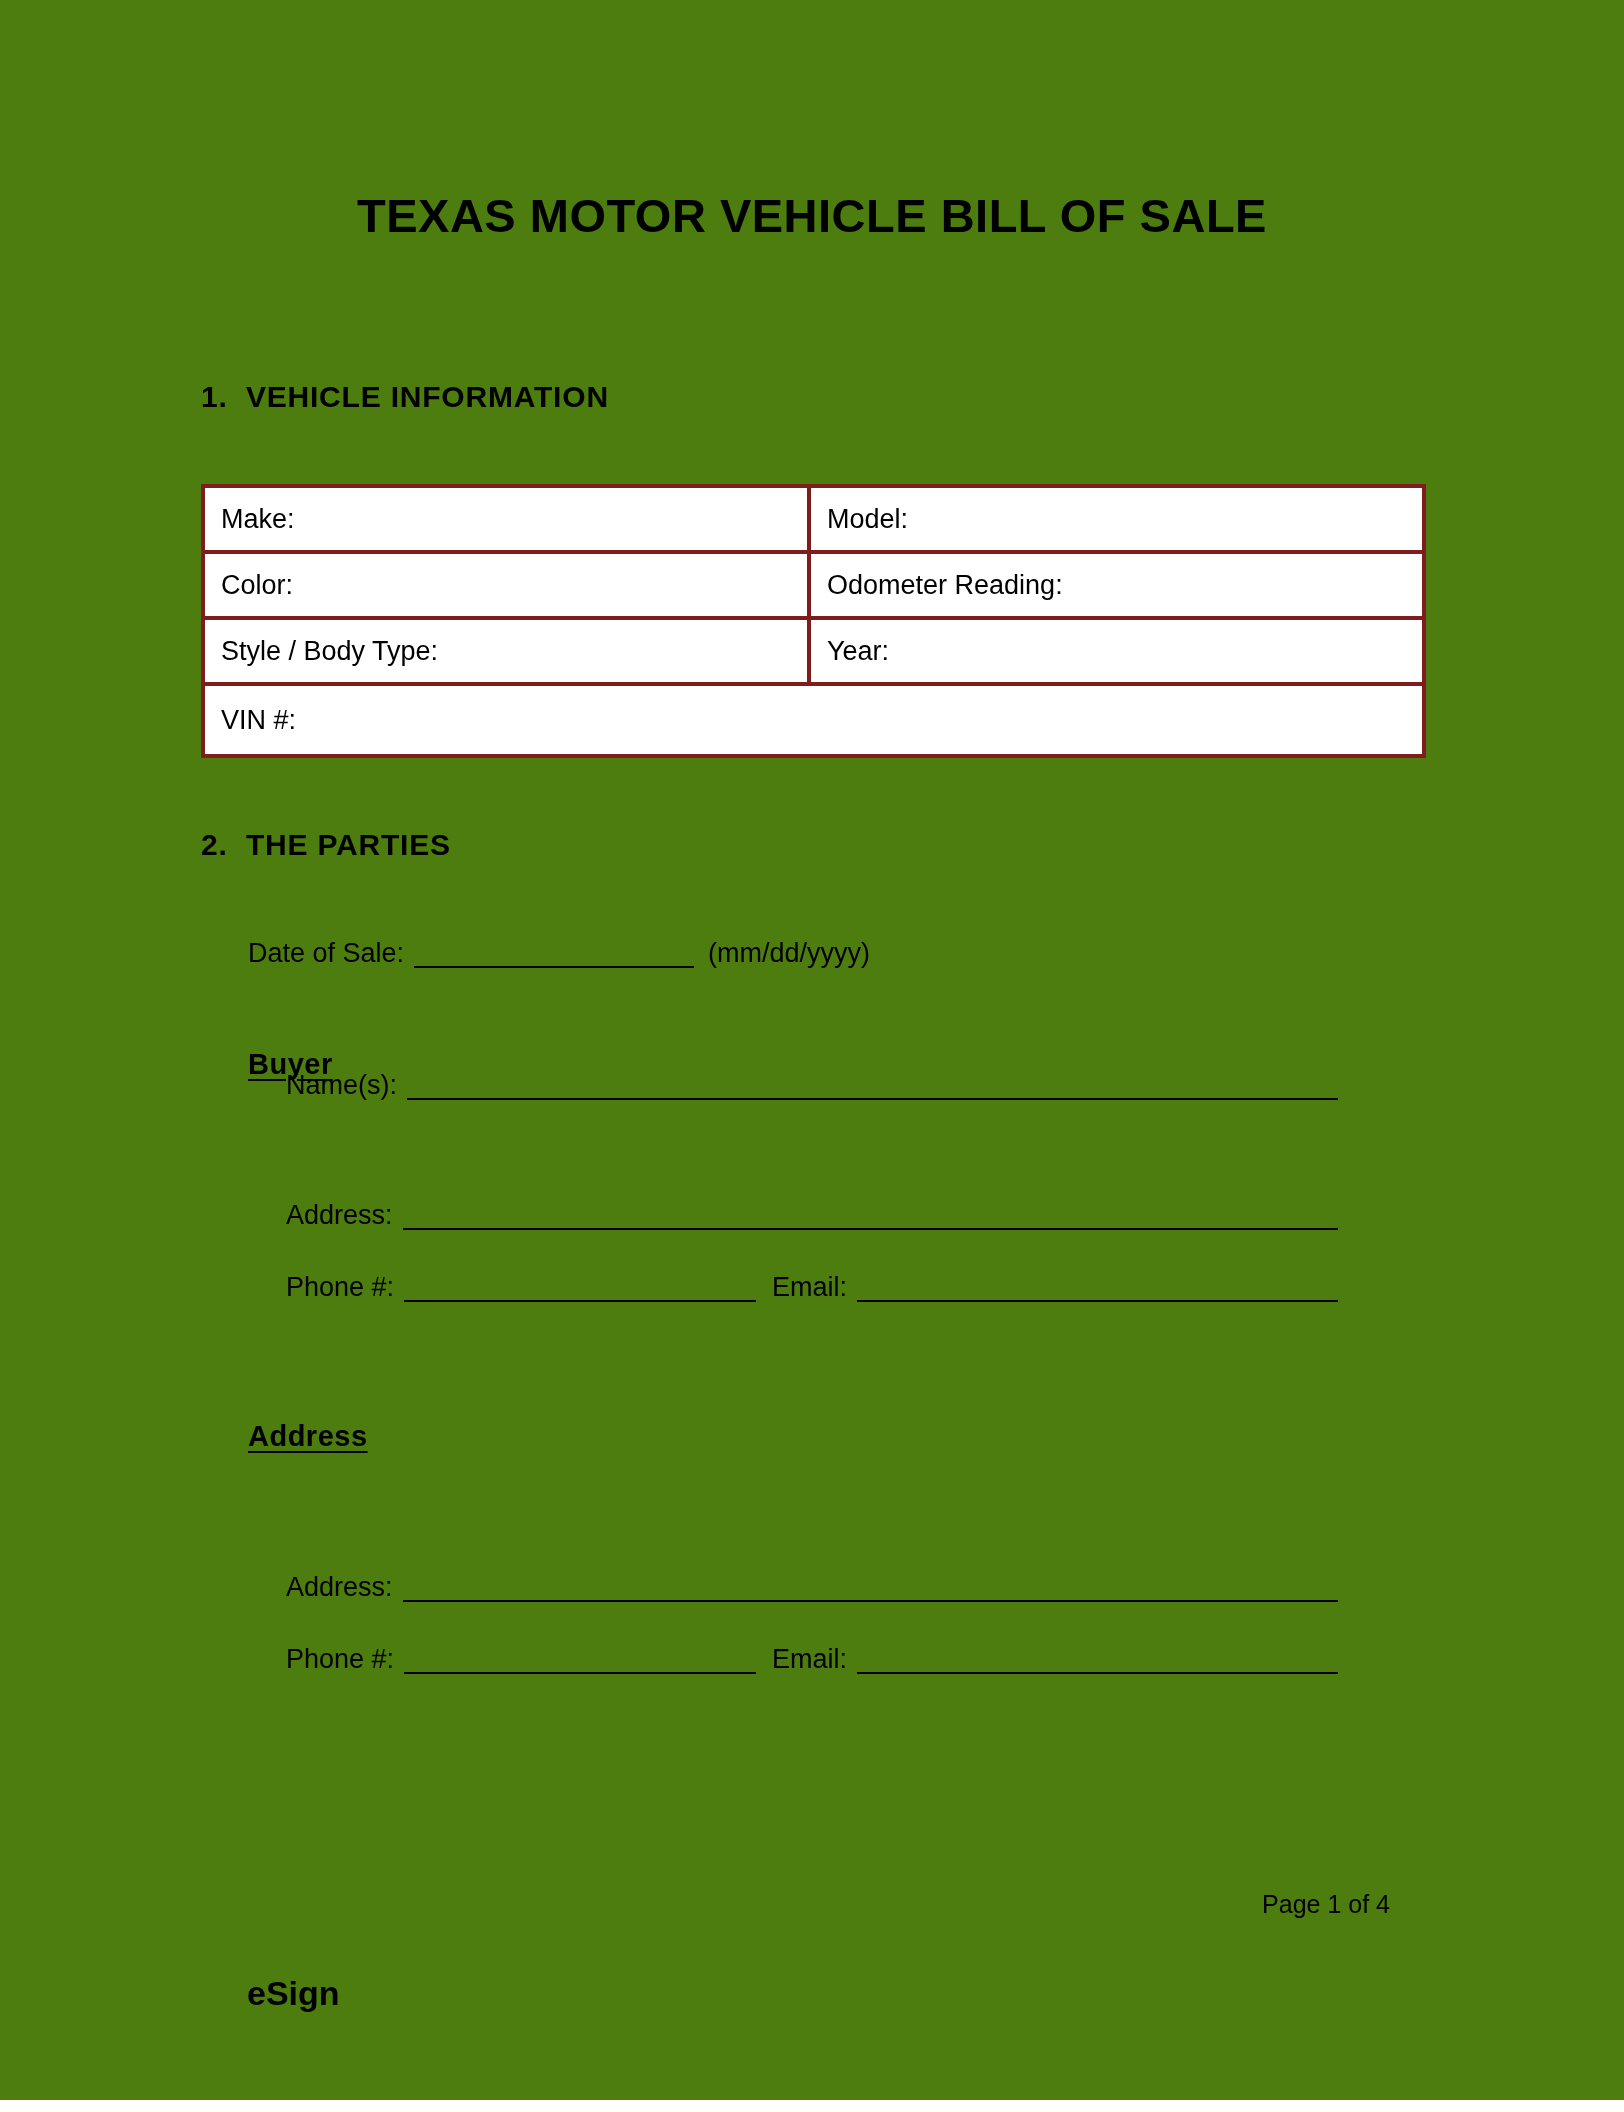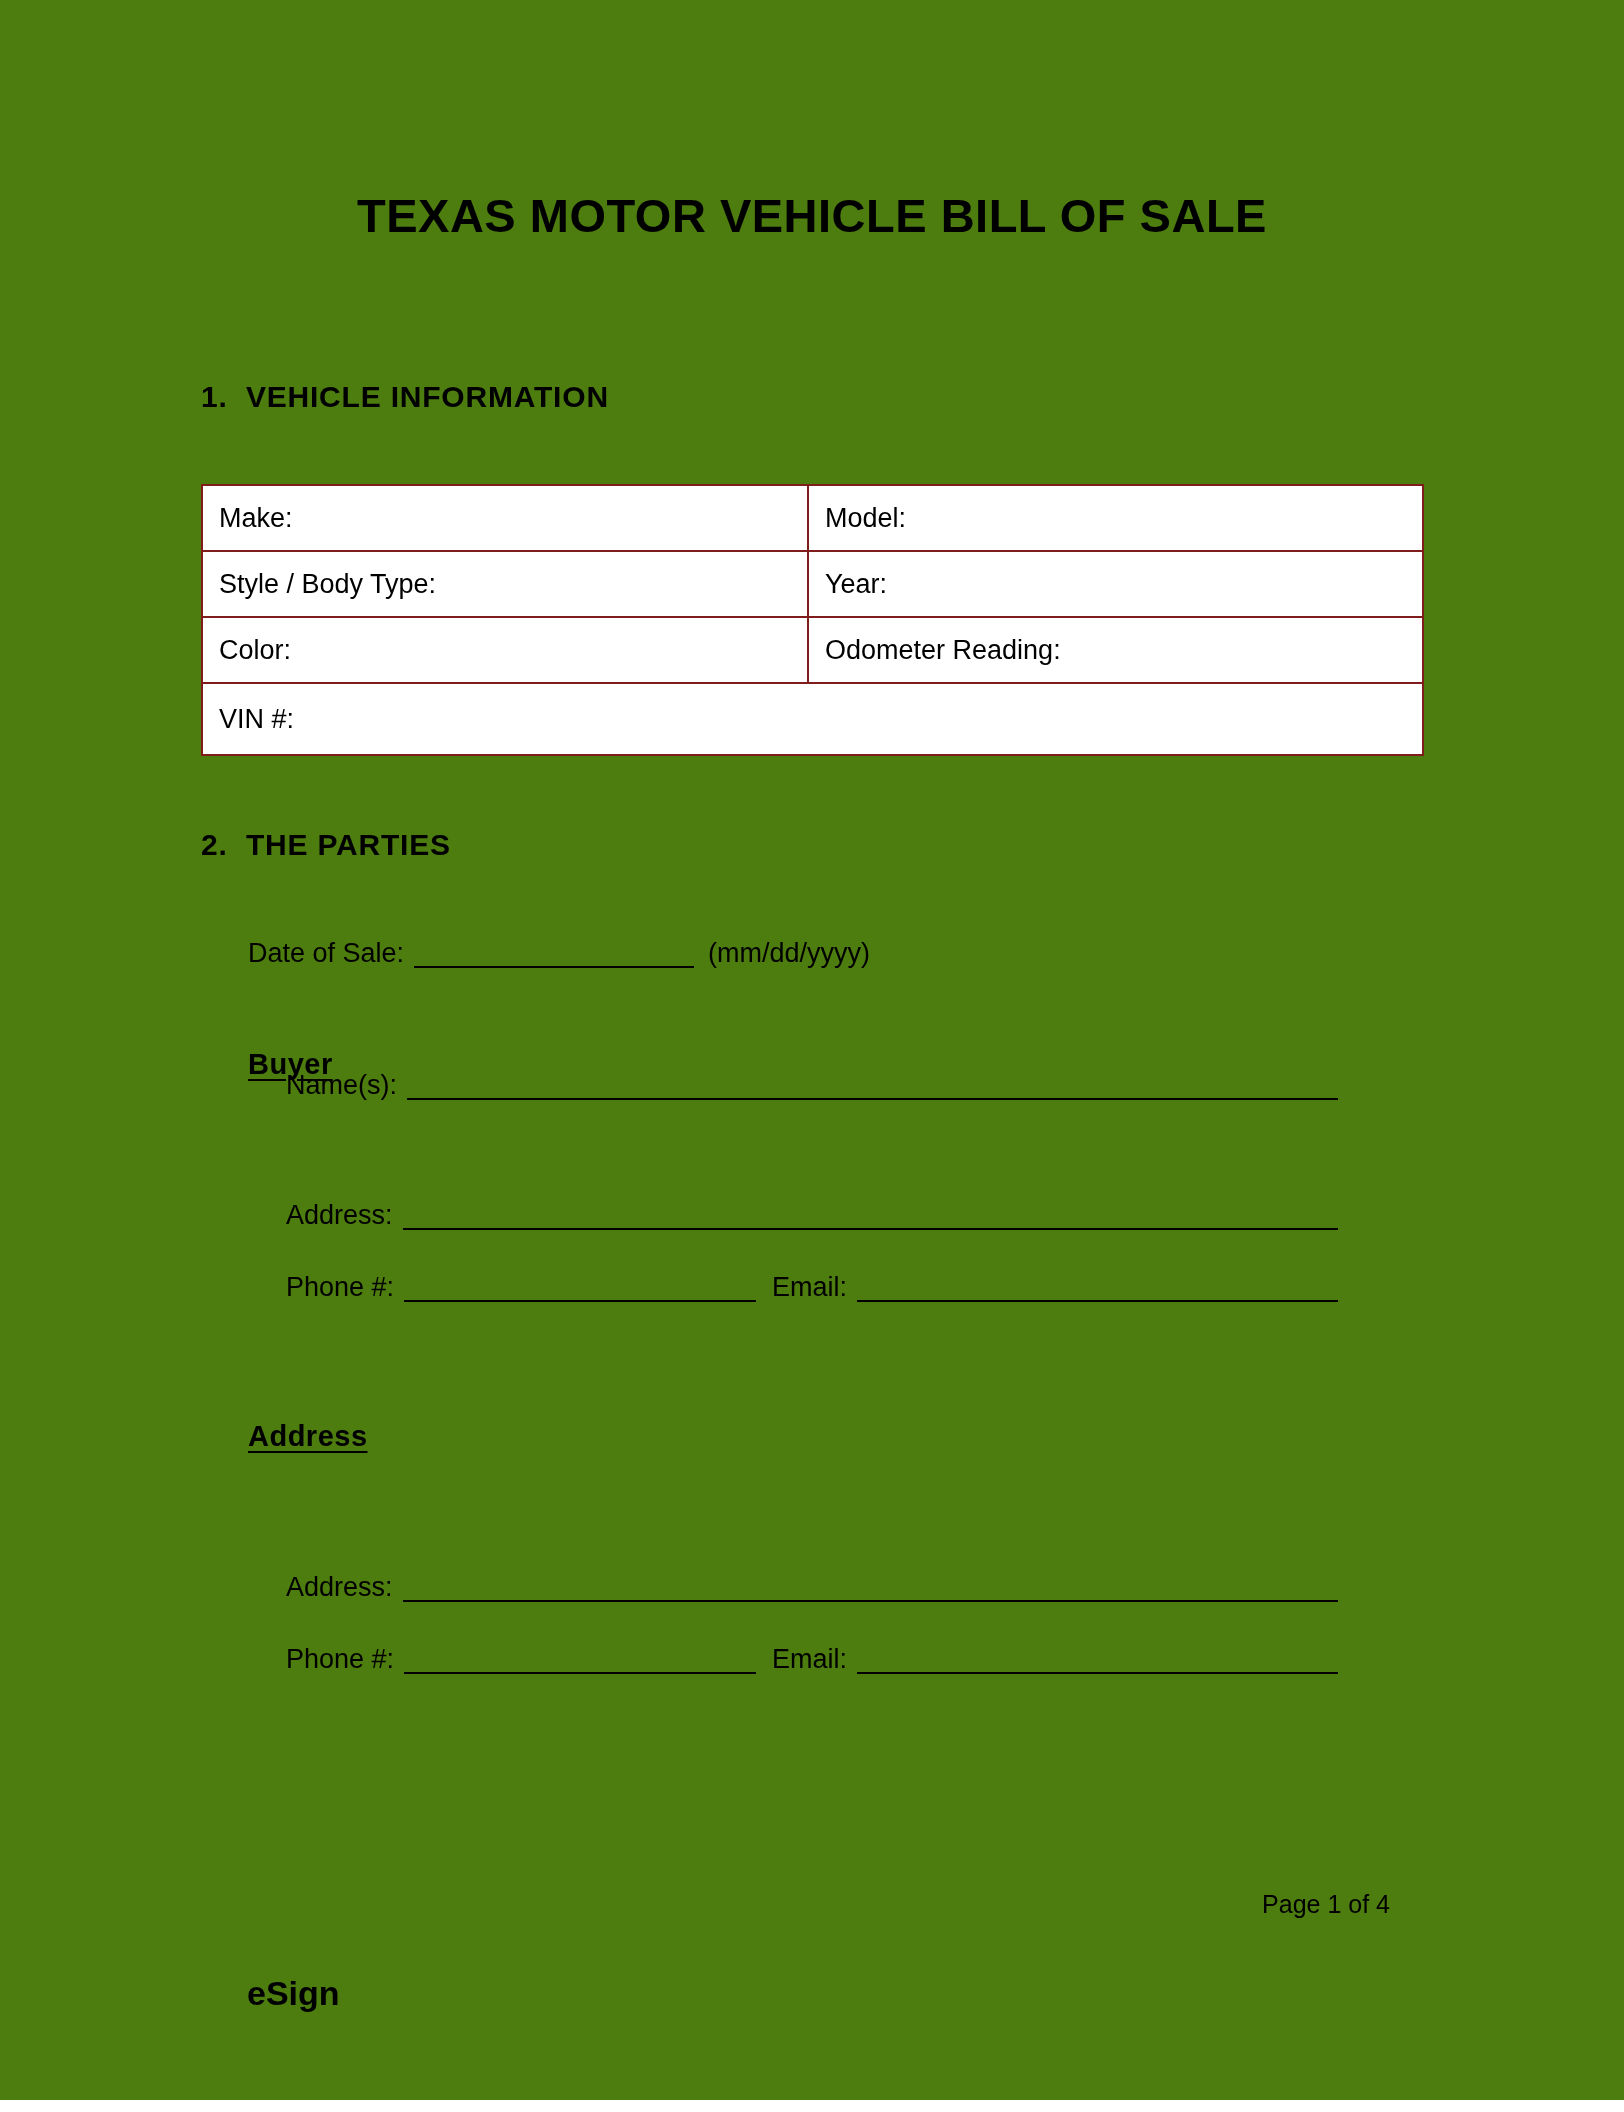--- a/index.html
+++ b/index.html
@@ -36,21 +36,21 @@
 
   table.vehicle-table {
     position: absolute;
     top: 484px;
     left: 201px;
     width: 1221px;
     border-collapse: collapse;
     table-layout: fixed;
   }
   table.vehicle-table td {
-    border: 2px solid #7f1d1d;
+    border: 4px solid #7f1d1d;
     font-size: 27px;
     padding: 0 16px;
     height: 66px;
     vertical-align: middle;
     background: #ffffff;
   }
   table.vehicle-table tr.vin-row td { height: 72px; }
   col.c1 { width: 606px; }
   col.c2 { width: 615px; }
 
@@ -127,32 +127,32 @@
         <tr>
       <td>
         <span>Make:</span>
       </td>
       <td>
         <span>Model:</span>
       </td>
     </tr>
     <tr>
       <td>
+        <span>Color:</span>
+      </td>
+      <td>
+        <span>Odometer Reading:</span>
+      </td>
+    </tr>
+    <tr>
+      <td>
         <span>Style / Body Type:</span>
       </td>
       <td>
         <span>Year:</span>
-      </td>
-    </tr>
-    <tr>
-      <td>
-        <span>Color:</span>
-      </td>
-      <td>
-        <span>Odometer Reading:</span>
       </td>
     </tr>
     <tr class="vin-row">
       <td colspan="2">
         <span>VIN #:</span>
       </td>
     </tr>
   </tbody>
     </table>
 

